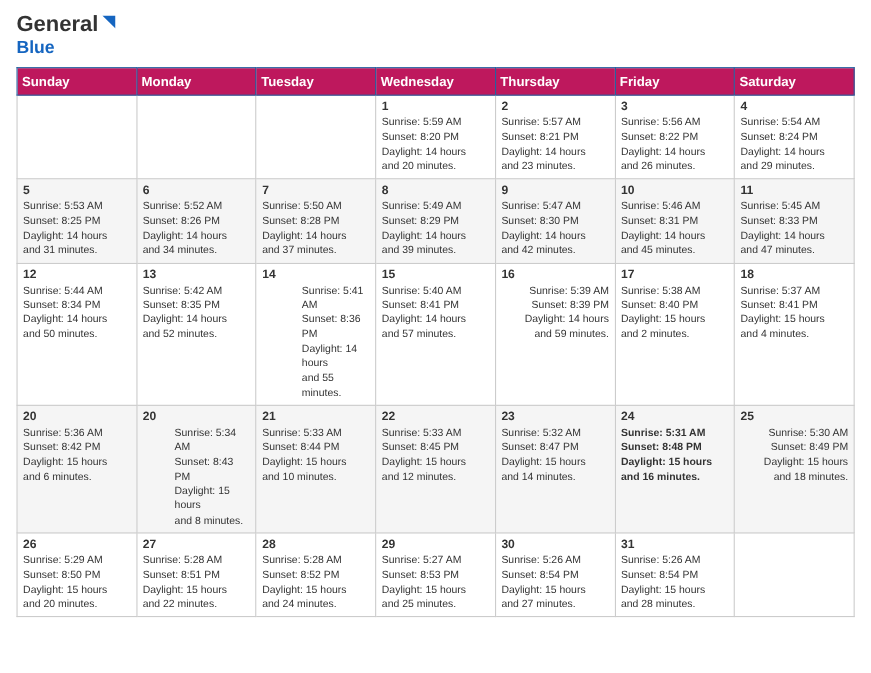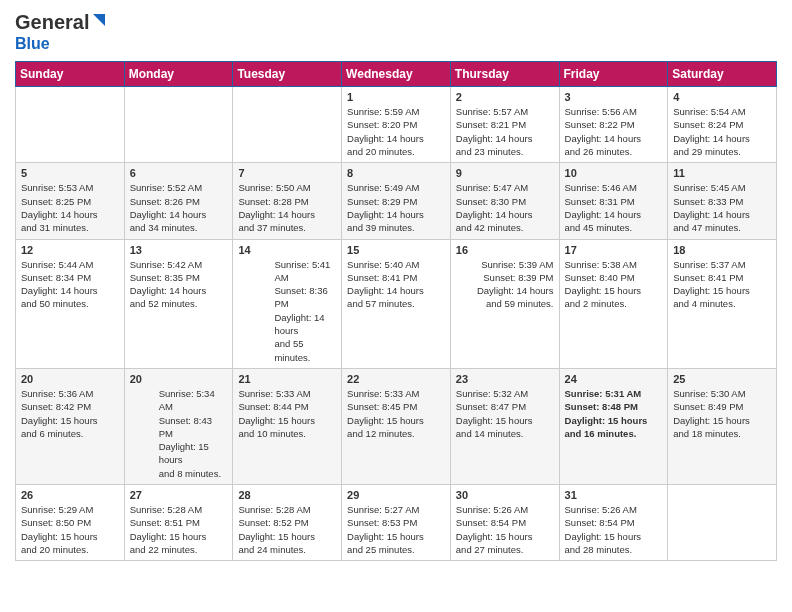--- a/index.html
+++ b/index.html
@@ -287,21 +287,21 @@
           </td>
           <td>
             <span class="day-number">24</span>
             <div class="day-info" style="white-space: pre-line; font-weight: bold;">Sunrise: 5:31 AM
 Sunset: 8:48 PM
 Daylight: 15 hours
 and 16 minutes.</div>
           </td>
           <td>
             <span class="day-number">25</span>
-            <div class="day-info" style="white-space: pre-line;">Sunrise: 5:30 AM
+            <div class="day-info" style="white-space: pre-line; text-align: right;">Sunrise: 5:30 AM
 Sunset: 8:49 PM
 Daylight: 15 hours
 and 18 minutes.</div>
           </td>
         </tr>
         <tr>
           <td>
             <span class="day-number">26</span>
             <div class="day-info" style="white-space: pre-line;">Sunrise: 5:29 AM
 Sunset: 8:50 PM

